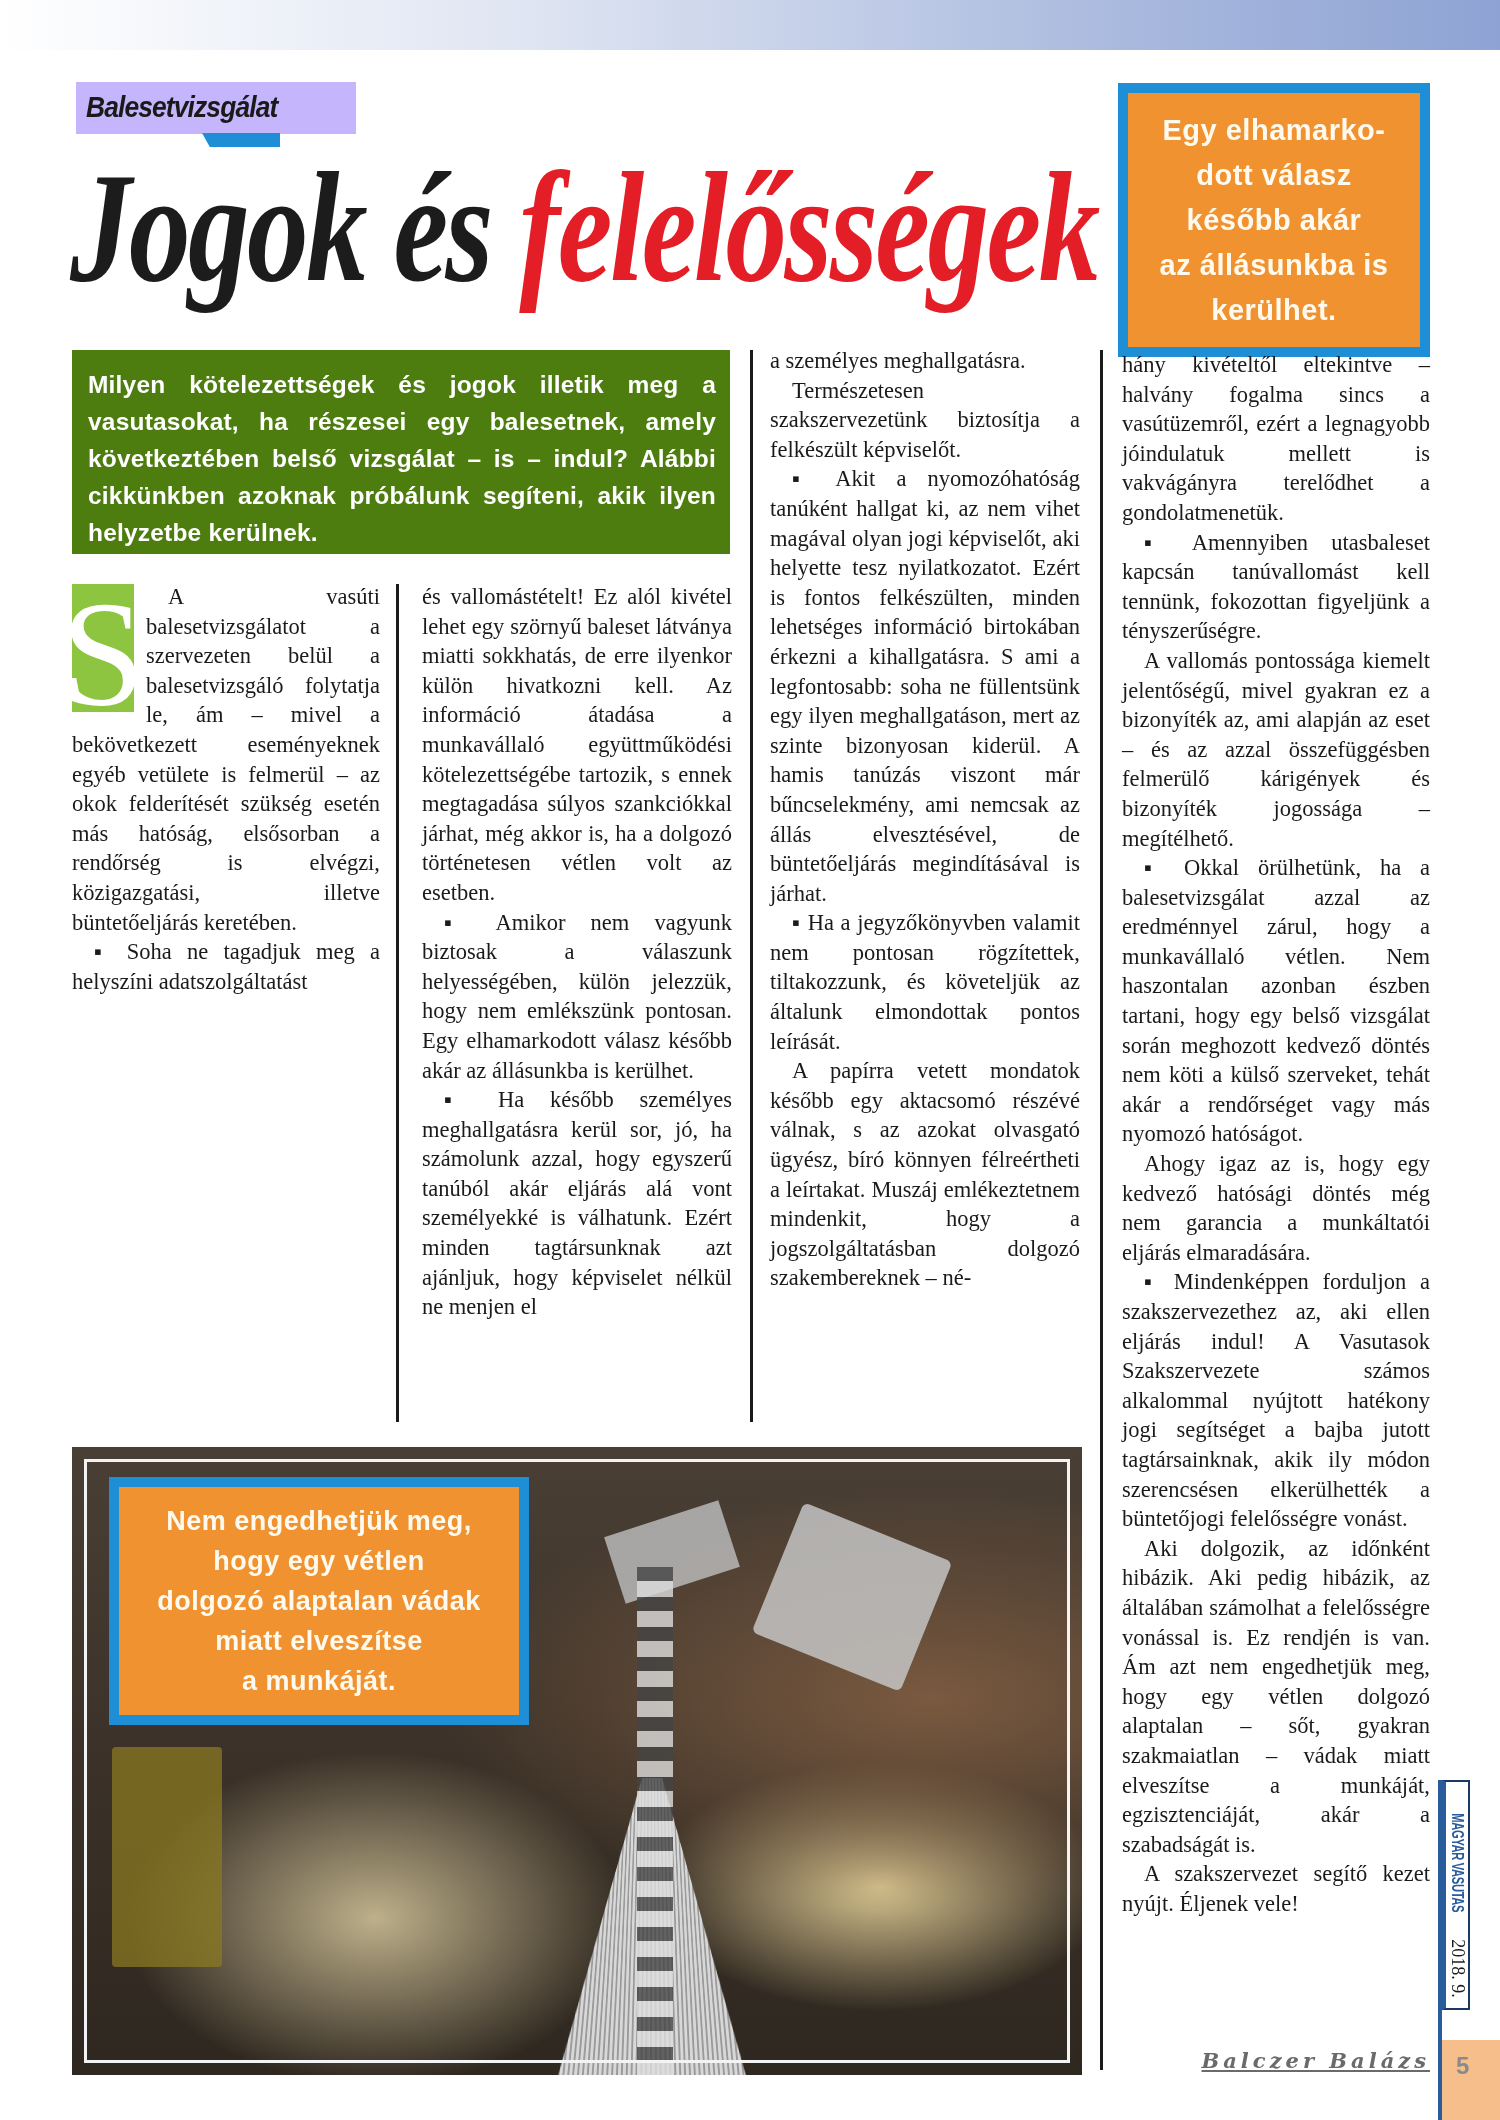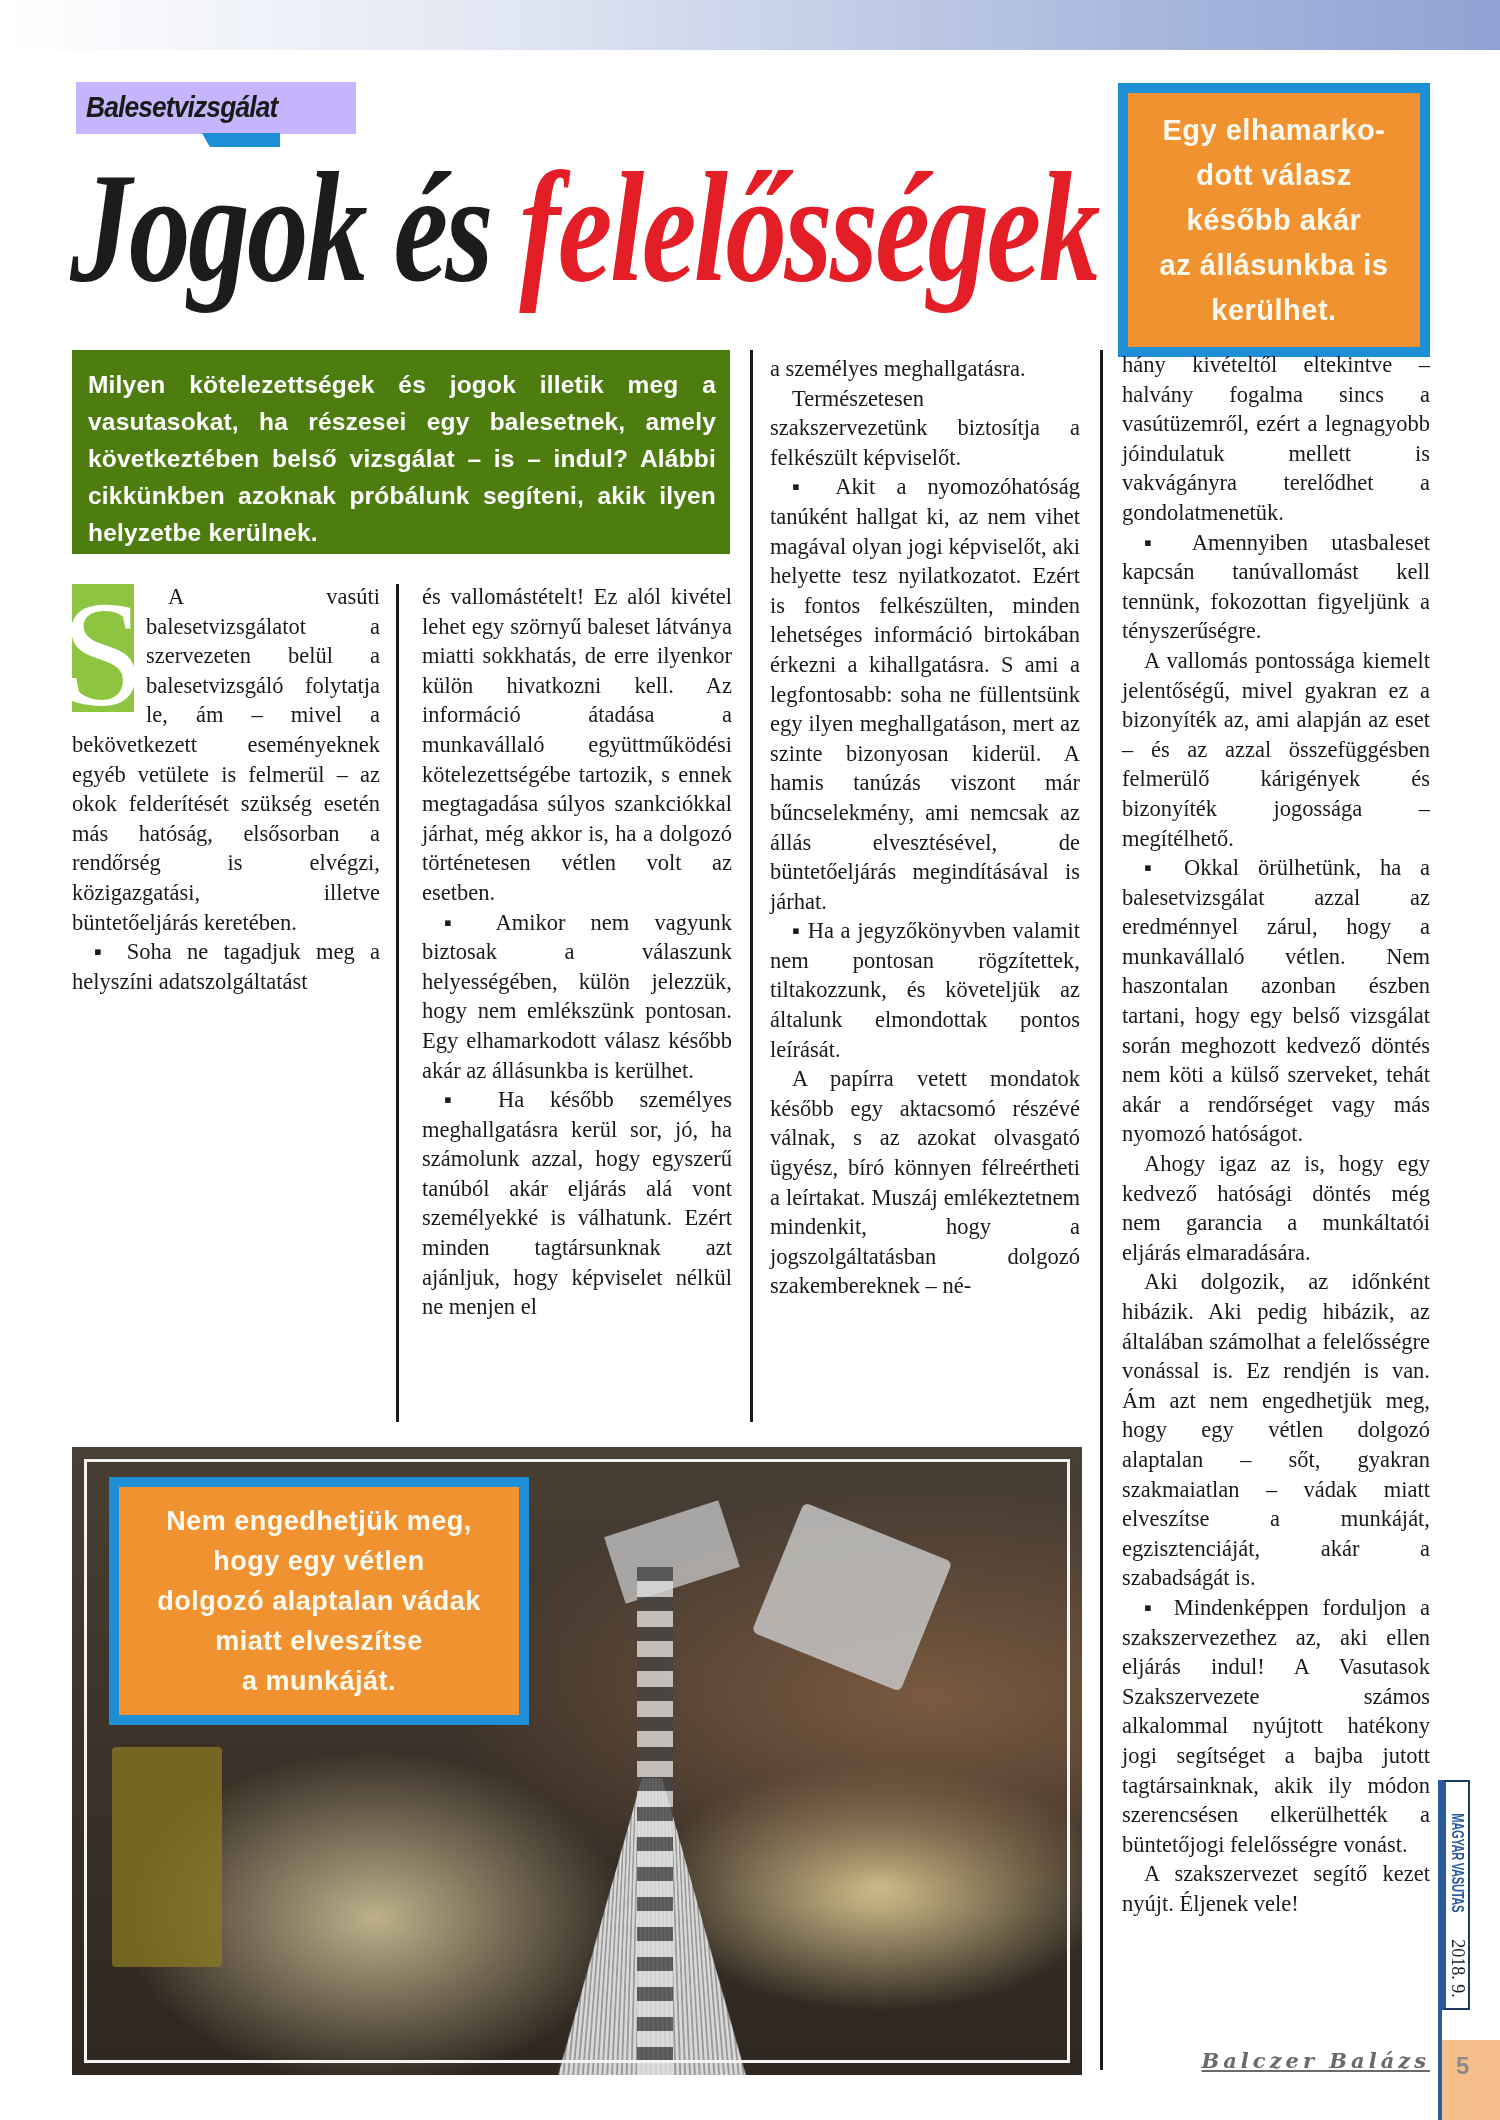--- a/index.html
+++ b/index.html
@@ -34,21 +34,21 @@
     padding: 16px 14px 0 16px; }
   .lead-text { font-family: "Liberation Sans", sans-serif; font-weight: bold; color: #ffffff;
     font-size: 24.5px; line-height: 37px; text-align: justify; letter-spacing: 0.2px; }
 
   .col { position: absolute; font-family: "Liberation Serif", serif; font-size: 22.5px; line-height: 29.6px;
     text-align: justify; color: #1a1a1a; hyphens: manual; }
   .col p { text-indent: 22px; }
   .col p.noindent { text-indent: 0; }
   .col1 { left: 72px; top: 582px; width: 308px; height: 850px; }
   .col2 { left: 422px; top: 582px; width: 310px; height: 850px; }
-  .col3 { left: 770px; top: 354px; width: 310px; height: 1090px; font-family: Liberation Serif, serif; }
+  .col3 { left: 770px; top: 346px; width: 310px; height: 1090px; font-family: Liberation Serif, serif; }
   .col4 { left: 1122px; top: 350px; width: 308px; height: 1720px; }
 
   .dropcap { float: left; width: 62px; height: 128px; background: #8dc540; margin: 2px 12px 2px 0;
     display: flex; align-items: center; justify-content: center; }
   .dropcap span { font-family: "Liberation Serif", serif; font-size: 150px; line-height: 1; color: #ffffff;
     margin-top: 12px; }
 
   .rule { position: absolute; width: 3px; background: #1a1a1a; }
 
   .photo { position: absolute; left: 72px; top: 1447px; width: 1010px; height: 628px; overflow: hidden;
@@ -146,22 +146,22 @@
   <p>A papírra vetett mondatok később egy aktacsomó részévé válnak, s az azokat olvasgató ügyész, bíró könnyen félreértheti a leírtakat. Muszáj emlékeztetnem mindenkit, hogy a jogszolgáltatásban dolgozó szakembereknek – né-</p>
 </div>
 <div class="rule" style="left:1100px; top:350px; height:1720px;"></div>
 
 <div class="col col4">
   <p class="noindent">hány kivételtől eltekintve – halvány fogalma sincs a vasútüzemről, ezért a legnagyobb jóindulatuk mellett is vakvágányra terelődhet a gondolatmenetük.</p>
   <p>▪ Amennyiben utasbaleset kapcsán tanúvallomást kell tennünk, fokozottan figyeljünk a tényszerűségre.</p>
   <p>A vallomás pontossága kiemelt jelentőségű, mivel gyakran ez a bizonyíték az, ami alapján az eset – és az azzal összefüggésben felmerülő kárigények és bizonyíték jogossága – megítélhető.</p>
   <p>▪ Okkal örülhetünk, ha a balesetvizsgálat azzal az eredménnyel zárul, hogy a munkavállaló vétlen. Nem haszontalan azonban észben tartani, hogy egy belső vizsgálat során meghozott kedvező döntés nem köti a külső szerveket, tehát akár a rendőrséget vagy más nyomozó hatóságot.</p>
   <p>Ahogy igaz az is, hogy egy kedvező hatósági döntés még nem garancia a munkáltatói eljárás elmaradására.</p>
+  <p>▪ Mindenképpen forduljon a szakszervezethez az, aki ellen eljárás indul! A Vasutasok Szakszervezete számos alkalommal nyújtott hatékony jogi segítséget a bajba jutott tagtársainknak, akik ily módon szerencsésen elkerülhették a büntetőjogi felelősségre vonást.</p>
   <p>Aki dolgozik, az időnként hibázik. Aki pedig hibázik, az általában számolhat a felelősségre vonással is. Ez rendjén is van. Ám azt nem engedhetjük meg, hogy egy vétlen dolgozó alaptalan – sőt, gyakran szakmaiatlan – vádak miatt elveszítse a munkáját, egzisztenciáját, akár a szabadságát is.</p>
-  <p>▪ Mindenképpen forduljon a szakszervezethez az, aki ellen eljárás indul! A Vasutasok Szakszervezete számos alkalommal nyújtott hatékony jogi segítséget a bajba jutott tagtársainknak, akik ily módon szerencsésen elkerülhették a büntetőjogi felelősségre vonást.</p>
   <p>A szakszervezet segítő kezet nyújt. Éljenek vele!</p>
 </div>
 
 <div class="byline">Balczer Balázs</div>
 
 <div class="photo">
   <div class="bg"></div>
   <div class="wreck2"></div>
   <div class="wreck"></div>
   <div class="train"></div>

